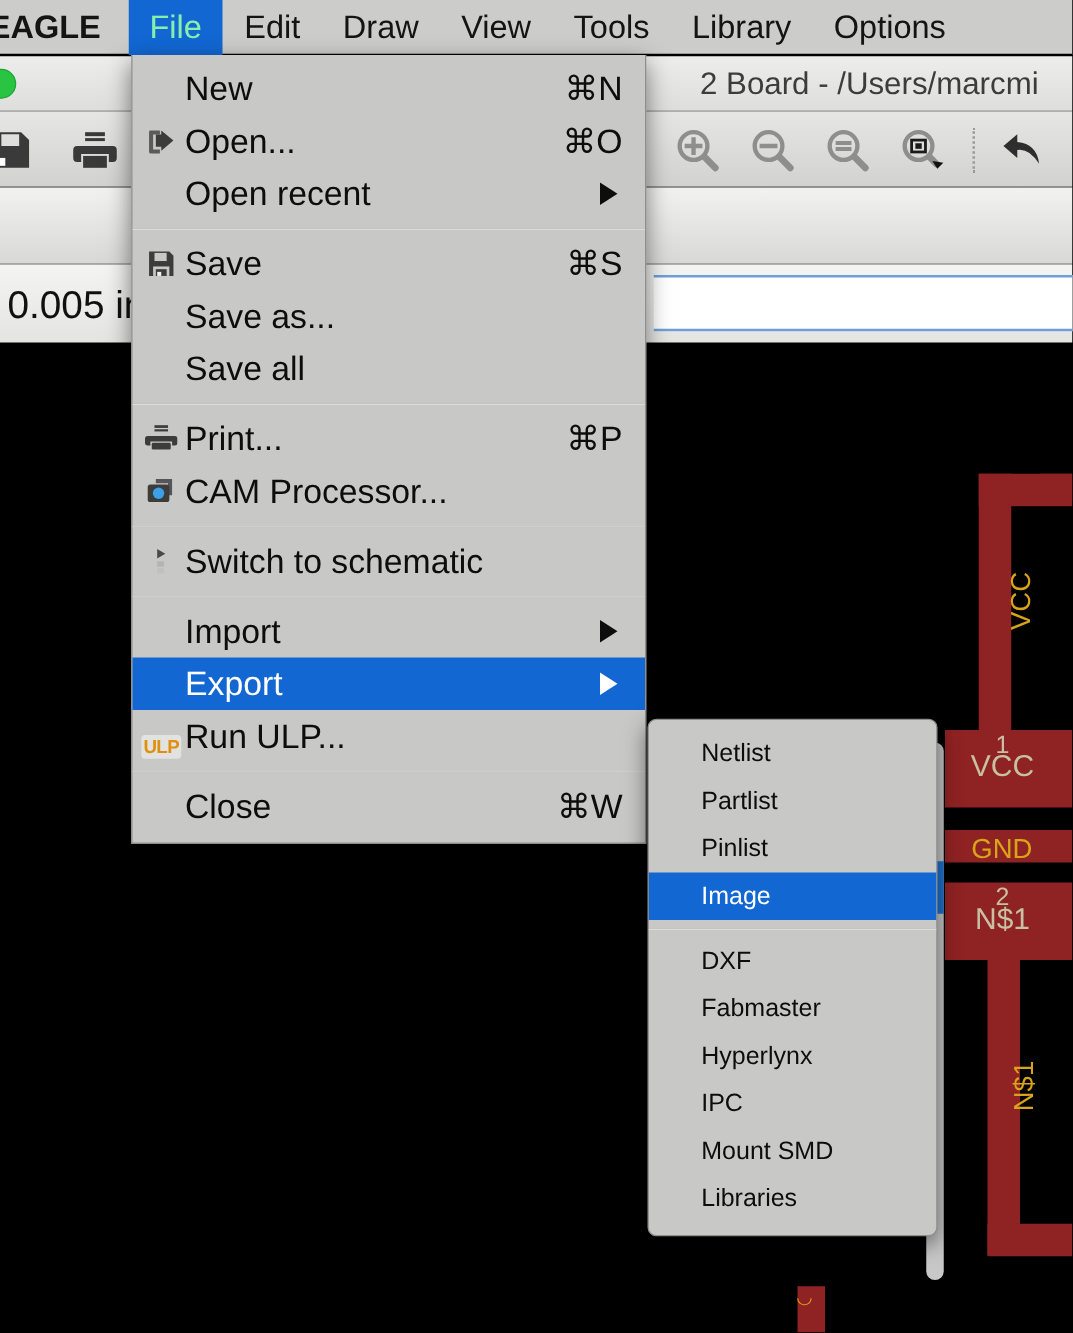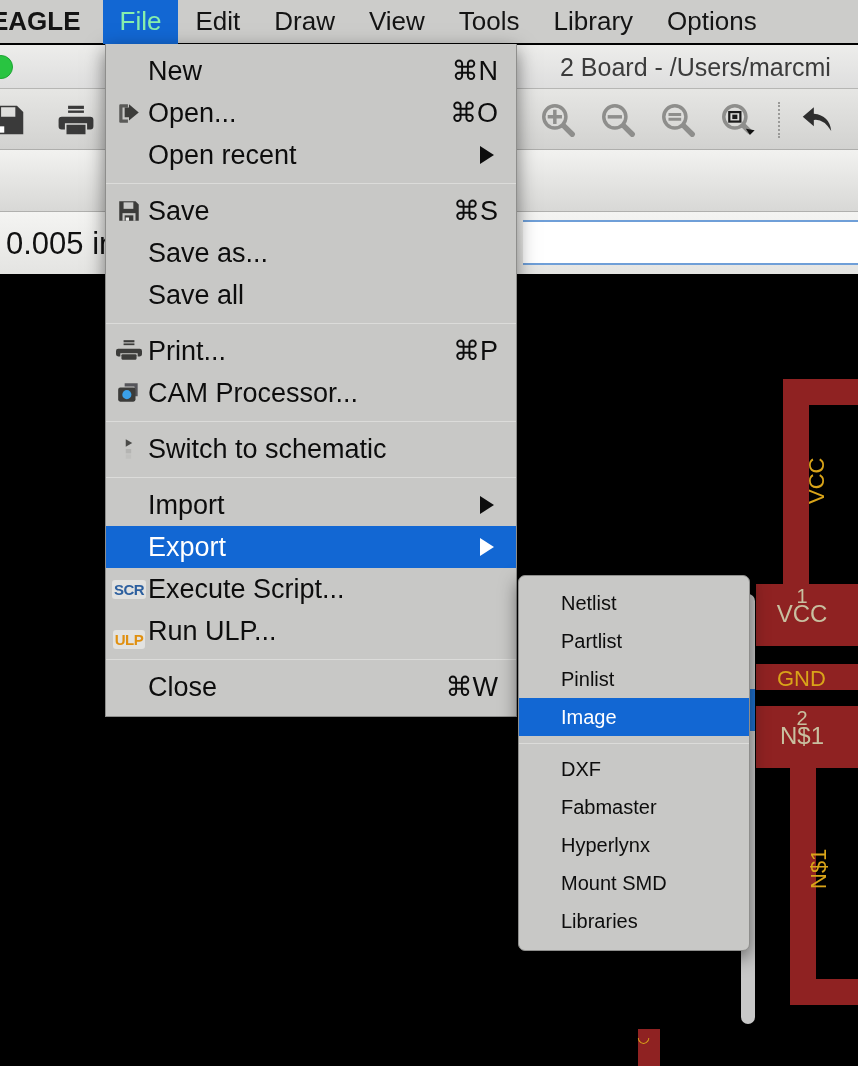--- a/index.html
+++ b/index.html
@@ -356,26 +356,20 @@
     <div class="mi">
       <span class="label">Import</span>
       <span class="arrow"></span>
     </div>
     <div class="mi selected">
       <span class="label">Export</span>
       <span class="arrow"></span>
     </div>
     <div class="mi">
       <span class="mi-icon">
-        <span class="txticon scr">SCR</span>
-      </span>
-      <span class="label">Execute Script...</span>
-    </div>
-    <div class="mi">
-      <span class="mi-icon">
         <span class="txticon ulp">ULP</span>
       </span>
       <span class="label">Run ULP...</span>
     </div>
 
     <div class="sep"></div>
 
     <div class="mi">
       <span class="label">Close</span>
       <span class="shortcut">⌘W</span>
@@ -401,20 +395,23 @@
     <div class="mi">
       <span class="label">DXF</span>
     </div>
     <div class="mi">
       <span class="label">Fabmaster</span>
     </div>
     <div class="mi">
       <span class="label">Hyperlynx</span>
     </div>
     <div class="mi">
+      <span class="label">IPC</span>
+    </div>
+    <div class="mi">
       <span class="label">Mount SMD</span>
     </div>
     <div class="mi">
       <span class="label">Libraries</span>
     </div>
   </div>
 
 </div>
 
 </body></html>

